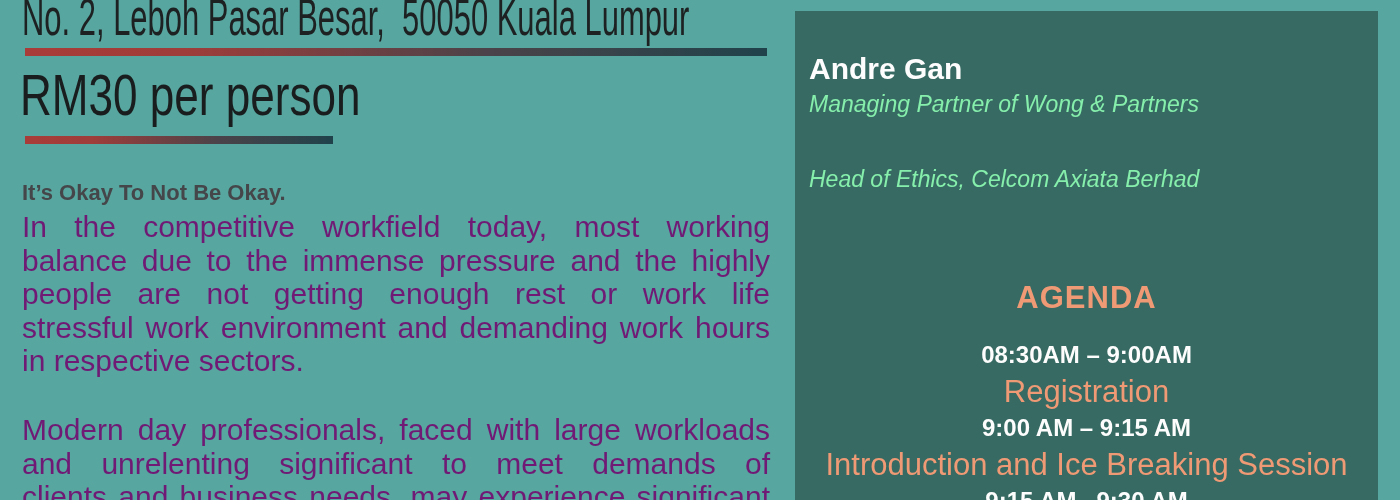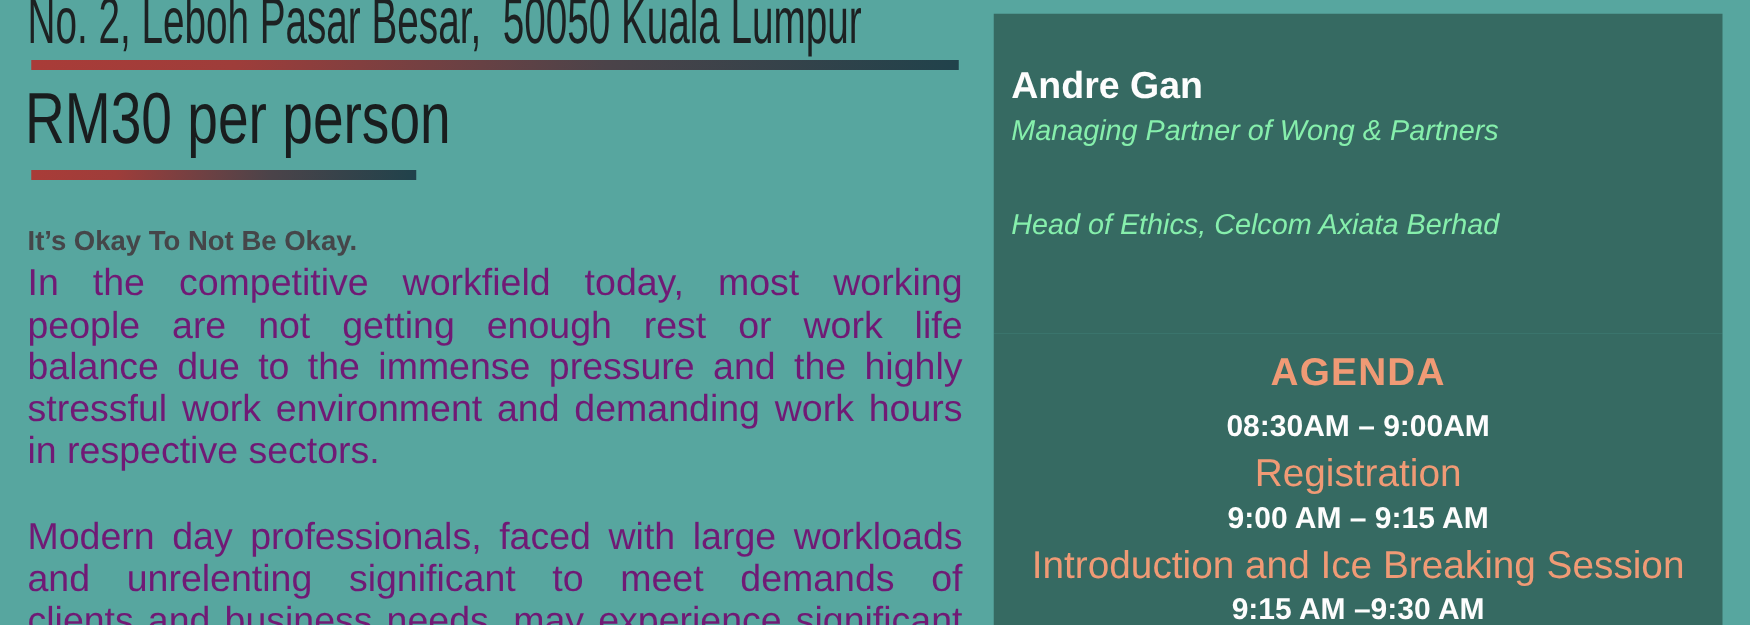--- a/index.html
+++ b/index.html
@@ -45,21 +45,21 @@
   .speakers-panel{top:0;height:256px;padding:40px 10px 0 14px;margin-top:11px;}
   .speaker-name{
     font-size:30px;font-weight:bold;line-height:36px;color:#fdfdfd;
   }
   .speaker-role{
     font-size:23px;font-style:italic;line-height:35px;color:#86efac;
   }
   .speaker + .speaker{margin-top:40px;}
   .agenda-panel{top:267px;height:240px;padding-top:12px;text-align:center;}
   .agenda-title{
-    font-size:31px;font-weight:bold;line-height:37px;margin-bottom:8px;
+    font-size:31px;font-weight:bold;line-height:37px;margin-bottom:21px;
     color:#f09a75;letter-spacing:1px;
   }
   .agenda-time{
     font-size:24px;font-weight:bold;line-height:36.5px;color:#fdfdfd;
   }
   .agenda-activity{
     font-size:31px;line-height:36.5px;color:#f09a75;
   }
 </style>
 </head>
@@ -68,22 +68,22 @@
 <div class="poster">
 
   <div class="address">No. 2, Leboh Pasar Besar,  50050 Kuala Lumpur</div>
   <div class="divider divider-top"></div>
   <div class="price">RM30 per person</div>
   <div class="divider divider-price"></div>
   <div class="talk-title">It’s Okay To Not Be Okay.</div>
 
   <div class="para para-1">
     <div class="jline">In the competitive workfield today, most working</div>
+    <div class="jline">balance due to the immense pressure and the highly</div>
     <div class="jline">people are not getting enough rest or work life</div>
-    <div class="jline">balance due to the immense pressure and the highly</div>
     <div class="jline">stressful work environment and demanding work hours</div>
     <div class="jline last">in respective sectors.</div>
   </div>
 
   <div class="para para-2">
     <div class="jline">Modern day professionals, faced with large workloads</div>
     <div class="jline">and unrelenting significant to meet demands of</div>
     <div class="jline">clients and business needs, may experience significant</div>
   </div>
 

